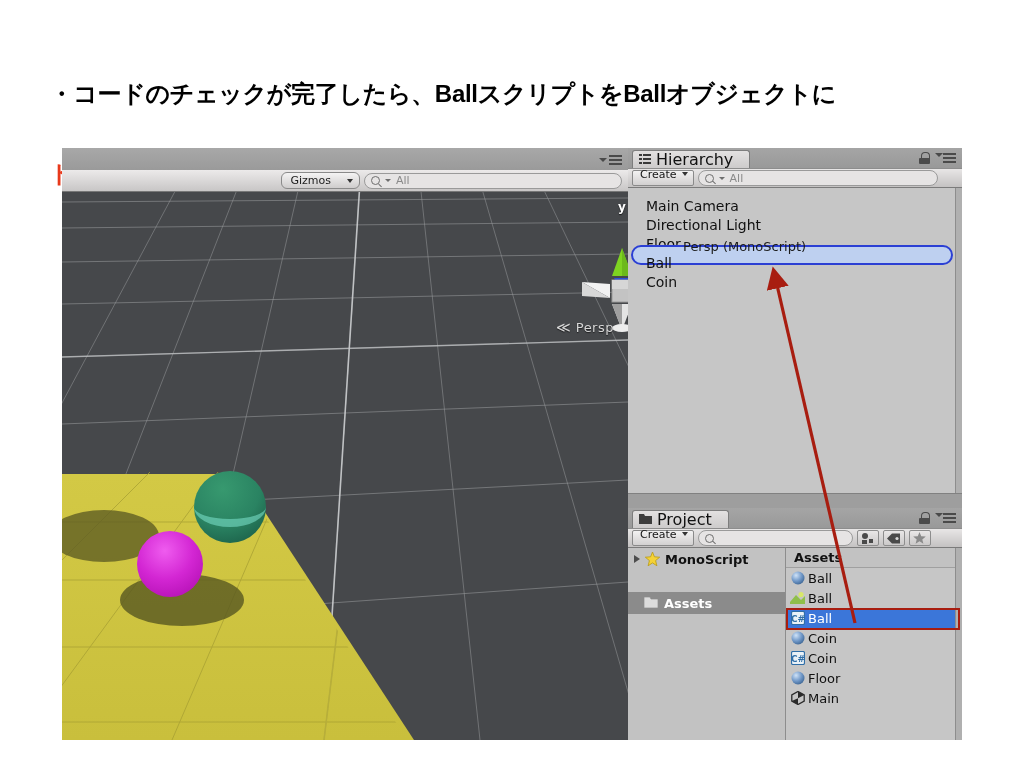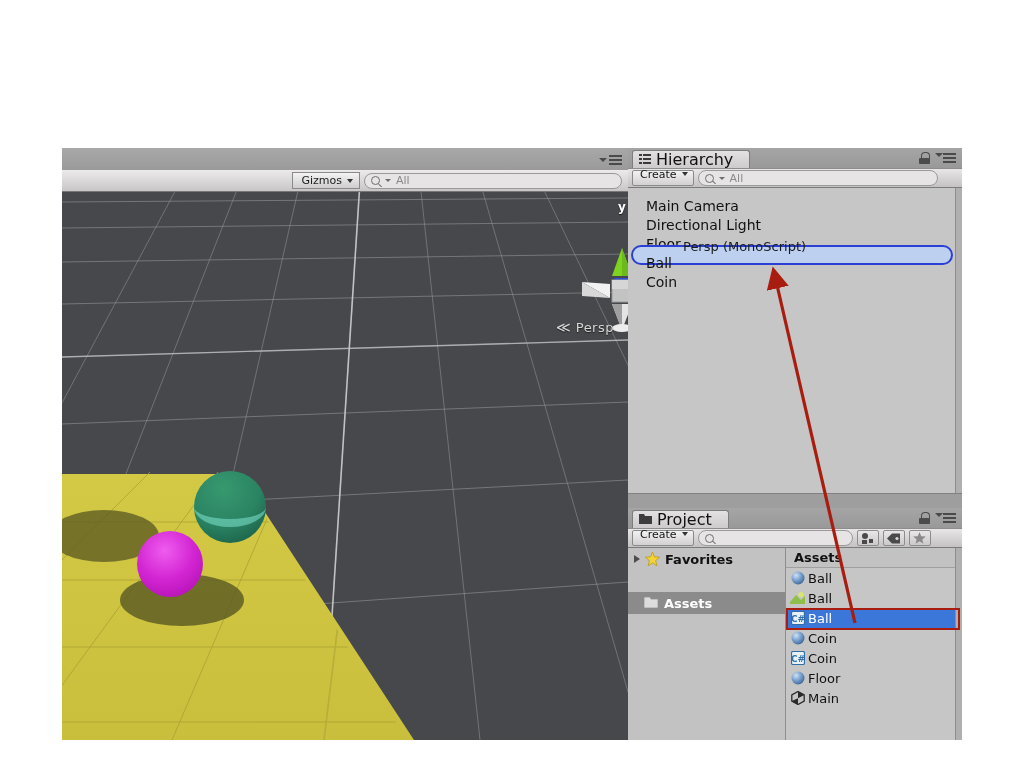--- a/index.html
+++ b/index.html
@@ -89,26 +89,26 @@
     padding-right: 6px;
     box-sizing: border-box;
   }
   .gizmos-btn {
     height: 17px;
     min-width: 60px;
     margin-right: 4px;
     padding: 0 6px 0 8px;
     background: linear-gradient(#f4f3f3, #cfcdcd);
     border: 1px solid #8a8a8a;
-    border-radius: 0;
+    border-radius: 6px;
     font-size: 11px;
     color: #1b1b1b;
     display: flex;
     align-items: center;
-    gap: 5px;
+    gap: 16px;
     box-sizing: border-box;
     margin-left: 44px;
   }
   .gizmos-btn .tri {
     width: 0; height: 0;
     border-left: 3.5px solid transparent;
     border-right: 3.5px solid transparent;
     border-top: 4px solid #333;
   }
   .search-pill {
@@ -407,20 +407,24 @@
     width: 900px; height: 592px;
     pointer-events: none;
     z-index: 30;
   }
 </style>
 </head>
 <body>
 
 <div id="page">
 
+  <div class="caption">
+    <span>・コードのチェックが完了したら、Ballスクリプトを</span><span>Ballオブジェクトに</span><br>
+    <span class="hl">ドラッグ&amp;ドロップ</span><span>する。</span>
+  </div>
 
   <div id="unity">
 
     <div id="scene-view">
 
       <div id="scene-topbar">
         <div class="kebab">
           <div class="kebab-tri"></div>
           <div class="kebab-lines">
               <i></i>
@@ -675,21 +679,21 @@
           </div>
         </div>
 
         <div id="project-body">
           <div id="project-tree">
             <div class="tree-row">
               <span class="tree-tri"></span>
               <svg width="15" height="14" viewBox="0 0 15 14">
                 <polygon points="7.5,0 9.4,4.8 14.7,5.2 10.6,8.6 11.9,13.8 7.5,10.9 3.1,13.8 4.4,8.6 0.3,5.2 5.6,4.8" fill="#f5d236" stroke="#b89a14" stroke-width="0.8"></polygon>
               </svg>
-              <span>Favorites</span>
+              <span>MonoScript</span>
             </div>
             <div class="tree-spacer"></div>
             <div class="tree-row sel">
               <svg width="15" height="12" viewBox="0 0 15 12">
                 <path d="M0 2 L0 11 L14 11 L14 2 L7 2 L6 0 L0 0 Z" fill="#dcdcdc" stroke="#8d8d8d" stroke-width="0.7"></path>
               </svg>
               <span>Assets</span>
             </div>
           </div>
 

